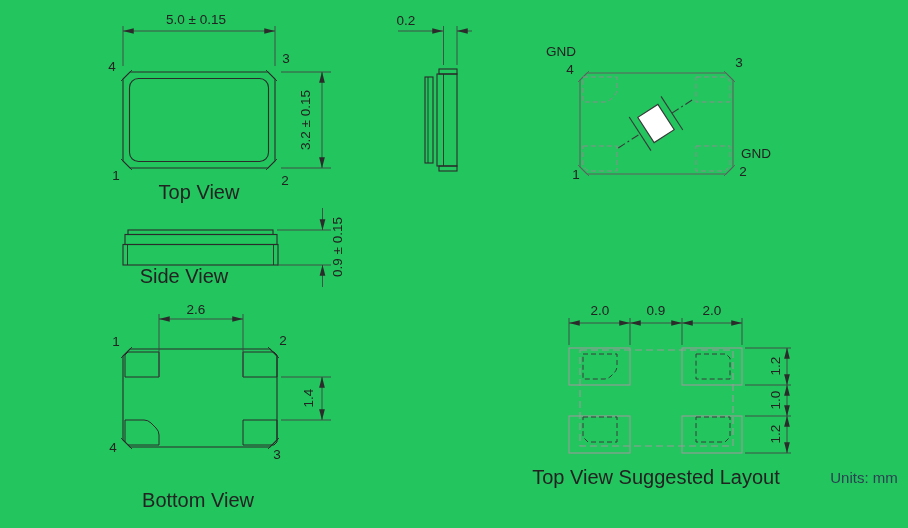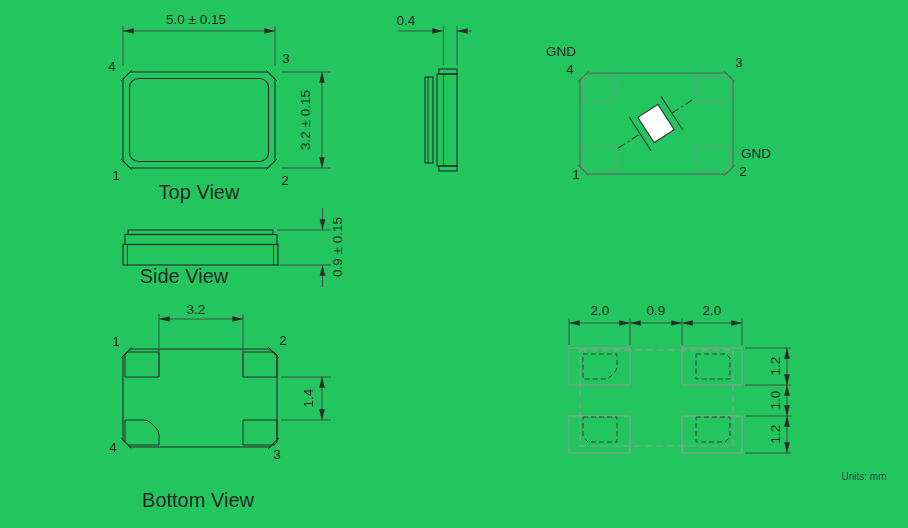--- a/index.html
+++ b/index.html
@@ -7,21 +7,21 @@
     position:relative;width:908px;height:528px;background:#22c55e;overflow:hidden;
     font-family:"Liberation Sans",sans-serif;
   }
   #drawing{position:absolute;left:0;top:0;}
   .lbl{
     position:absolute;transform:translate(-50%,-50%);
     font-size:13.5px;color:#222;white-space:nowrap;line-height:1;
   }
   .rot{transform:translate(-50%,-50%) rotate(-90deg);}
   .cap{font-size:20px;}
-  .units{font-size:10px;color:#2e4053;}
+  .units{font-size:15px;color:#2e4053;}
 </style>
 </head>
 <body>
 
 <div id="canvas">
 
   <svg id="drawing" width="908" height="528" viewBox="0 0 908 528">
     <defs>
       <marker id="ah" viewBox="0 0 10 6" refX="9.8" refY="3" markerWidth="11" markerHeight="6.6" orient="auto-start-reverse" markerUnits="userSpaceOnUse">
         <path d="M10,3 L0,0.4 L0,5.6 Z" fill="#2b2b2b"></path>
@@ -135,42 +135,43 @@
   </svg>
 
   <div class="lbl" style="left:196px;top:20px">5.0 ± 0.15</div>
   <div class="lbl rot" style="left:306px;top:120px">3.2 ± 0.15</div>
   <div class="lbl" style="left:112px;top:67px">4</div>
   <div class="lbl" style="left:286px;top:59px">3</div>
   <div class="lbl" style="left:116px;top:176px">1</div>
   <div class="lbl" style="left:285px;top:181px">2</div>
   <div class="lbl cap" style="left:199px;top:192px">Top View</div>
 
-  <div class="lbl" style="left:406px;top:21px">0.4</div>
+  <div class="lbl" style="left:406px;top:21px">0.2</div>
 
   <div class="lbl" style="left:561px;top:52px">GND</div>
   <div class="lbl" style="left:570px;top:70px">4</div>
   <div class="lbl" style="left:739px;top:63px">3</div>
   <div class="lbl" style="left:756px;top:154px">GND</div>
   <div class="lbl" style="left:743px;top:172px">2</div>
   <div class="lbl" style="left:576px;top:175px">1</div>
 
   <div class="lbl rot" style="left:338px;top:247px">0.9 ± 0.15</div>
   <div class="lbl cap" style="left:184px;top:276px">Side View</div>
 
-  <div class="lbl" style="left:196px;top:310px">3.2</div>
+  <div class="lbl" style="left:196px;top:310px">2.6</div>
   <div class="lbl rot" style="left:309px;top:398px">1.4</div>
   <div class="lbl" style="left:116px;top:342px">1</div>
   <div class="lbl" style="left:283px;top:341px">2</div>
   <div class="lbl" style="left:277px;top:455px">3</div>
   <div class="lbl" style="left:113px;top:448px">4</div>
   <div class="lbl cap" style="left:198px;top:500px">Bottom View</div>
 
   <div class="lbl" style="left:600px;top:311px">2.0</div>
   <div class="lbl" style="left:656px;top:311px">0.9</div>
   <div class="lbl" style="left:712px;top:311px">2.0</div>
   <div class="lbl rot" style="left:776px;top:366px">1.2</div>
   <div class="lbl rot" style="left:776px;top:400px">1.0</div>
   <div class="lbl rot" style="left:776px;top:434px">1.2</div>
+  <div class="lbl cap" style="left:656px;top:477px">Top View Suggested Layout</div>
 
   <div class="lbl units" style="left:864px;top:477px">Units: mm</div>
 
 </div>
 
 </body></html>

